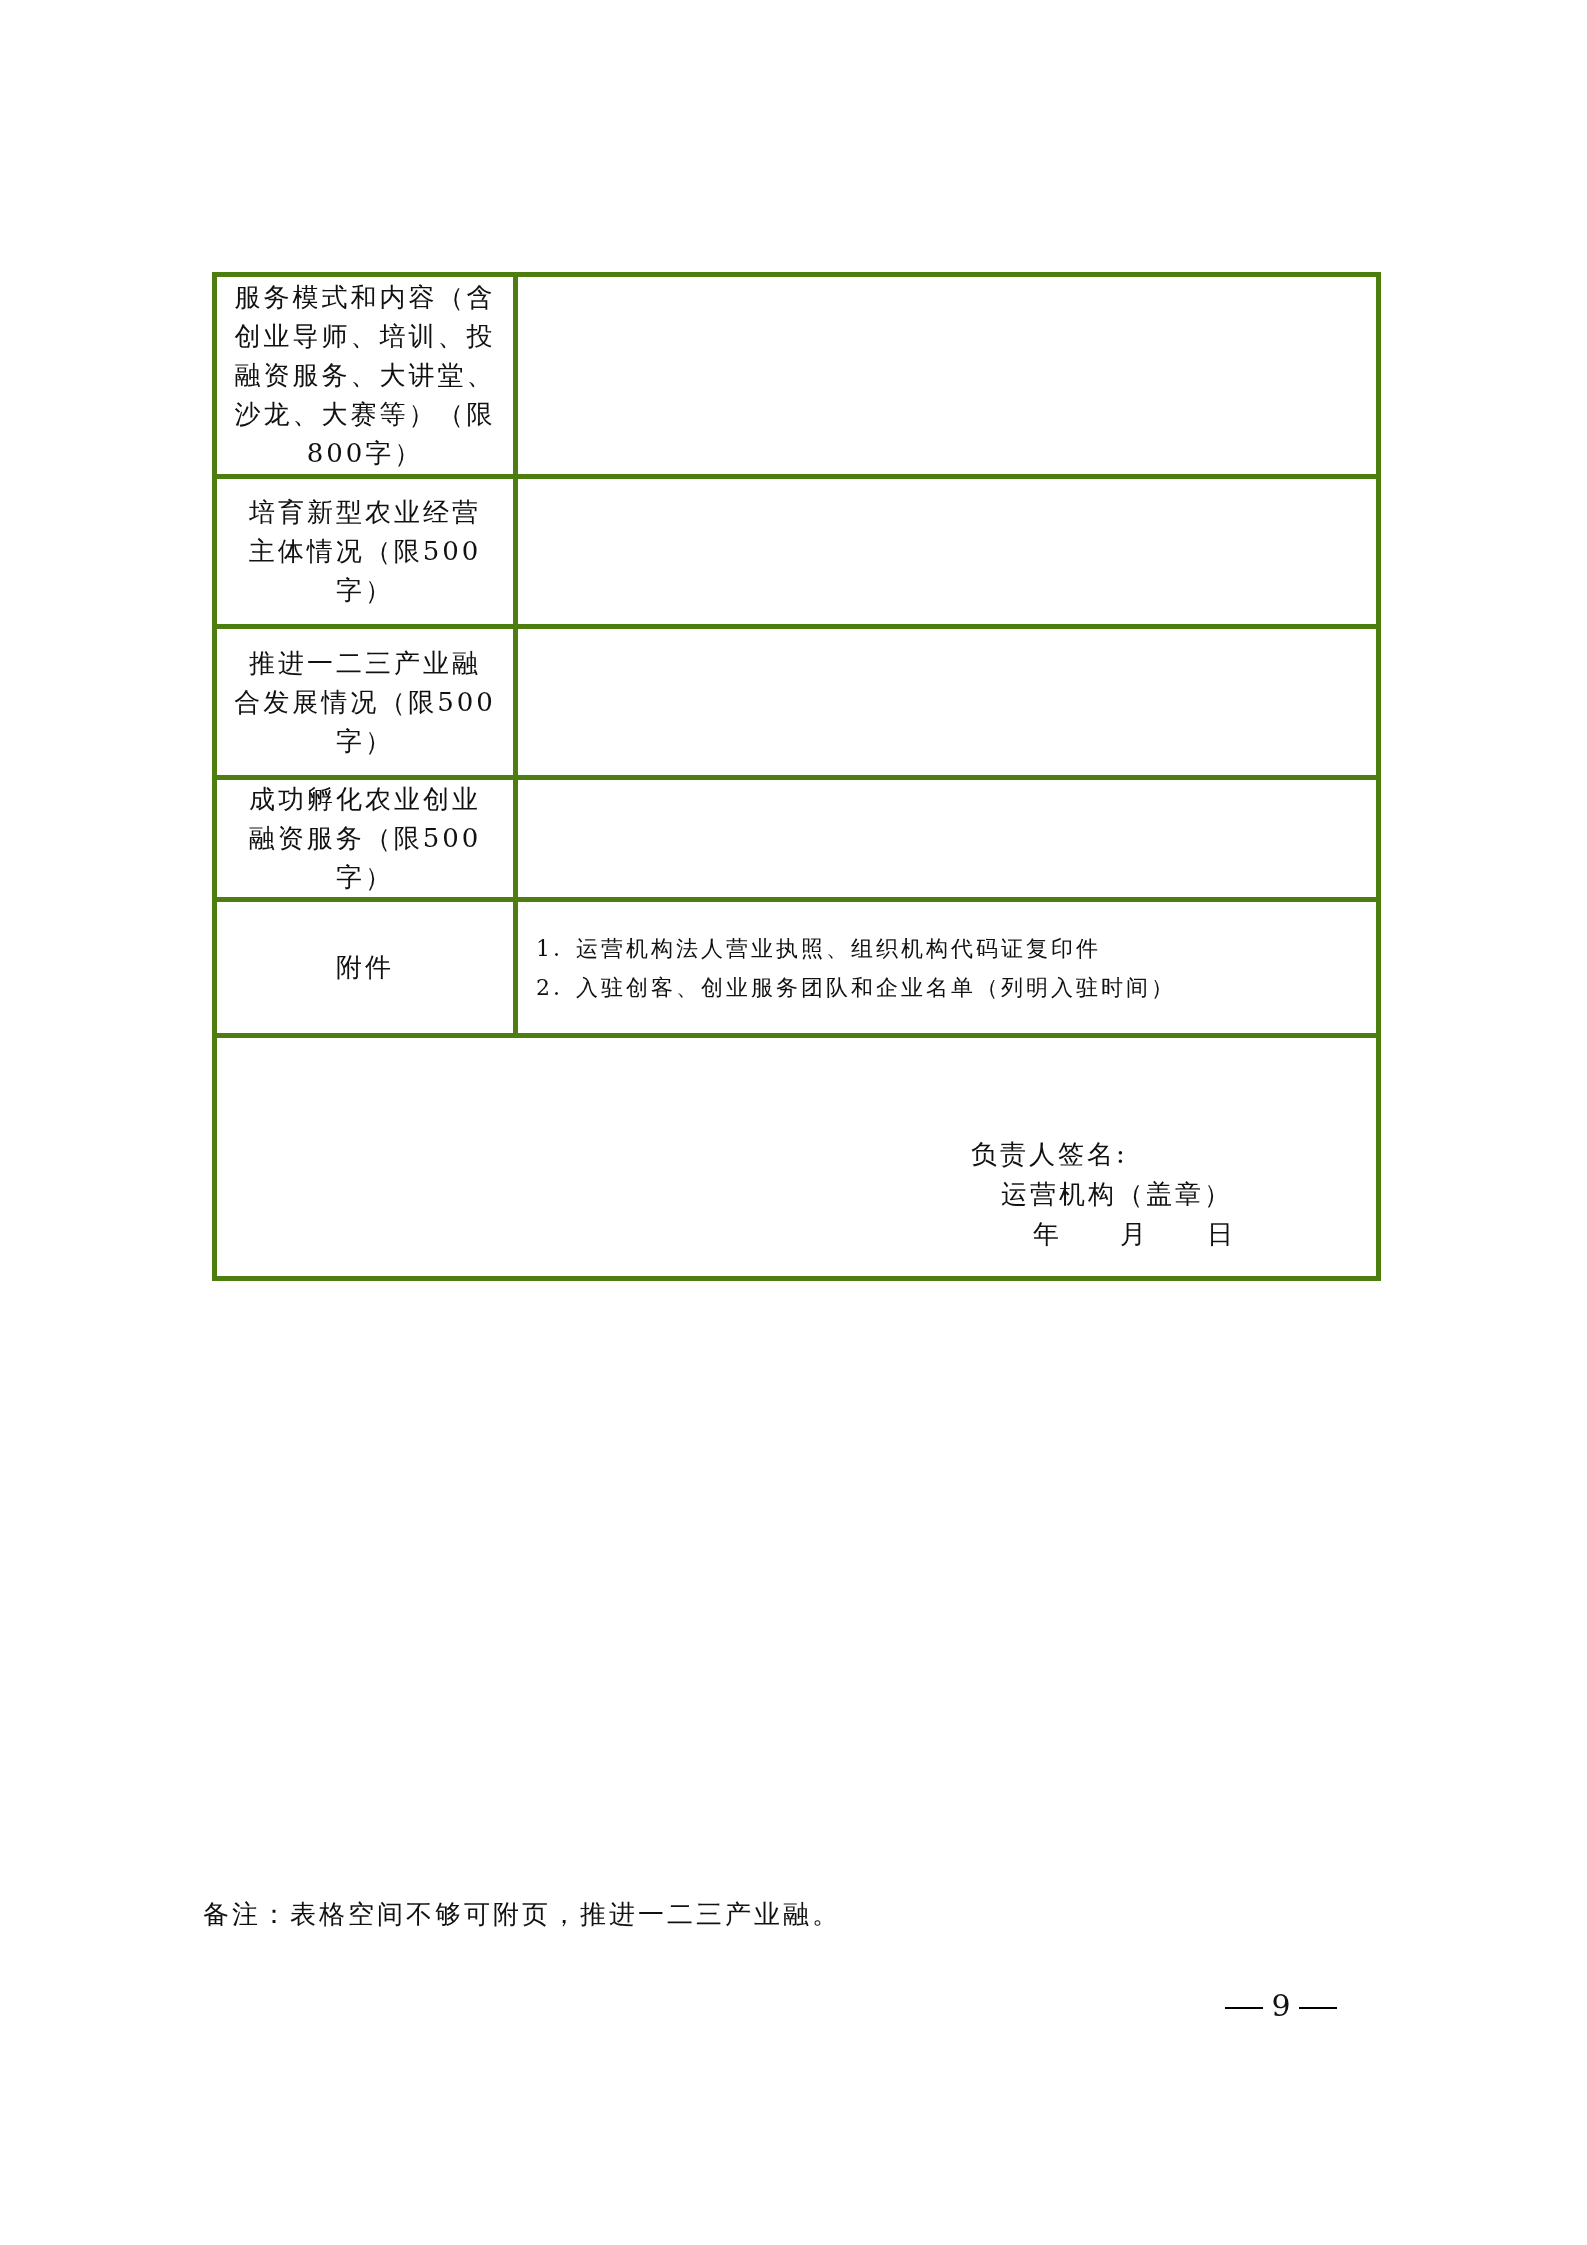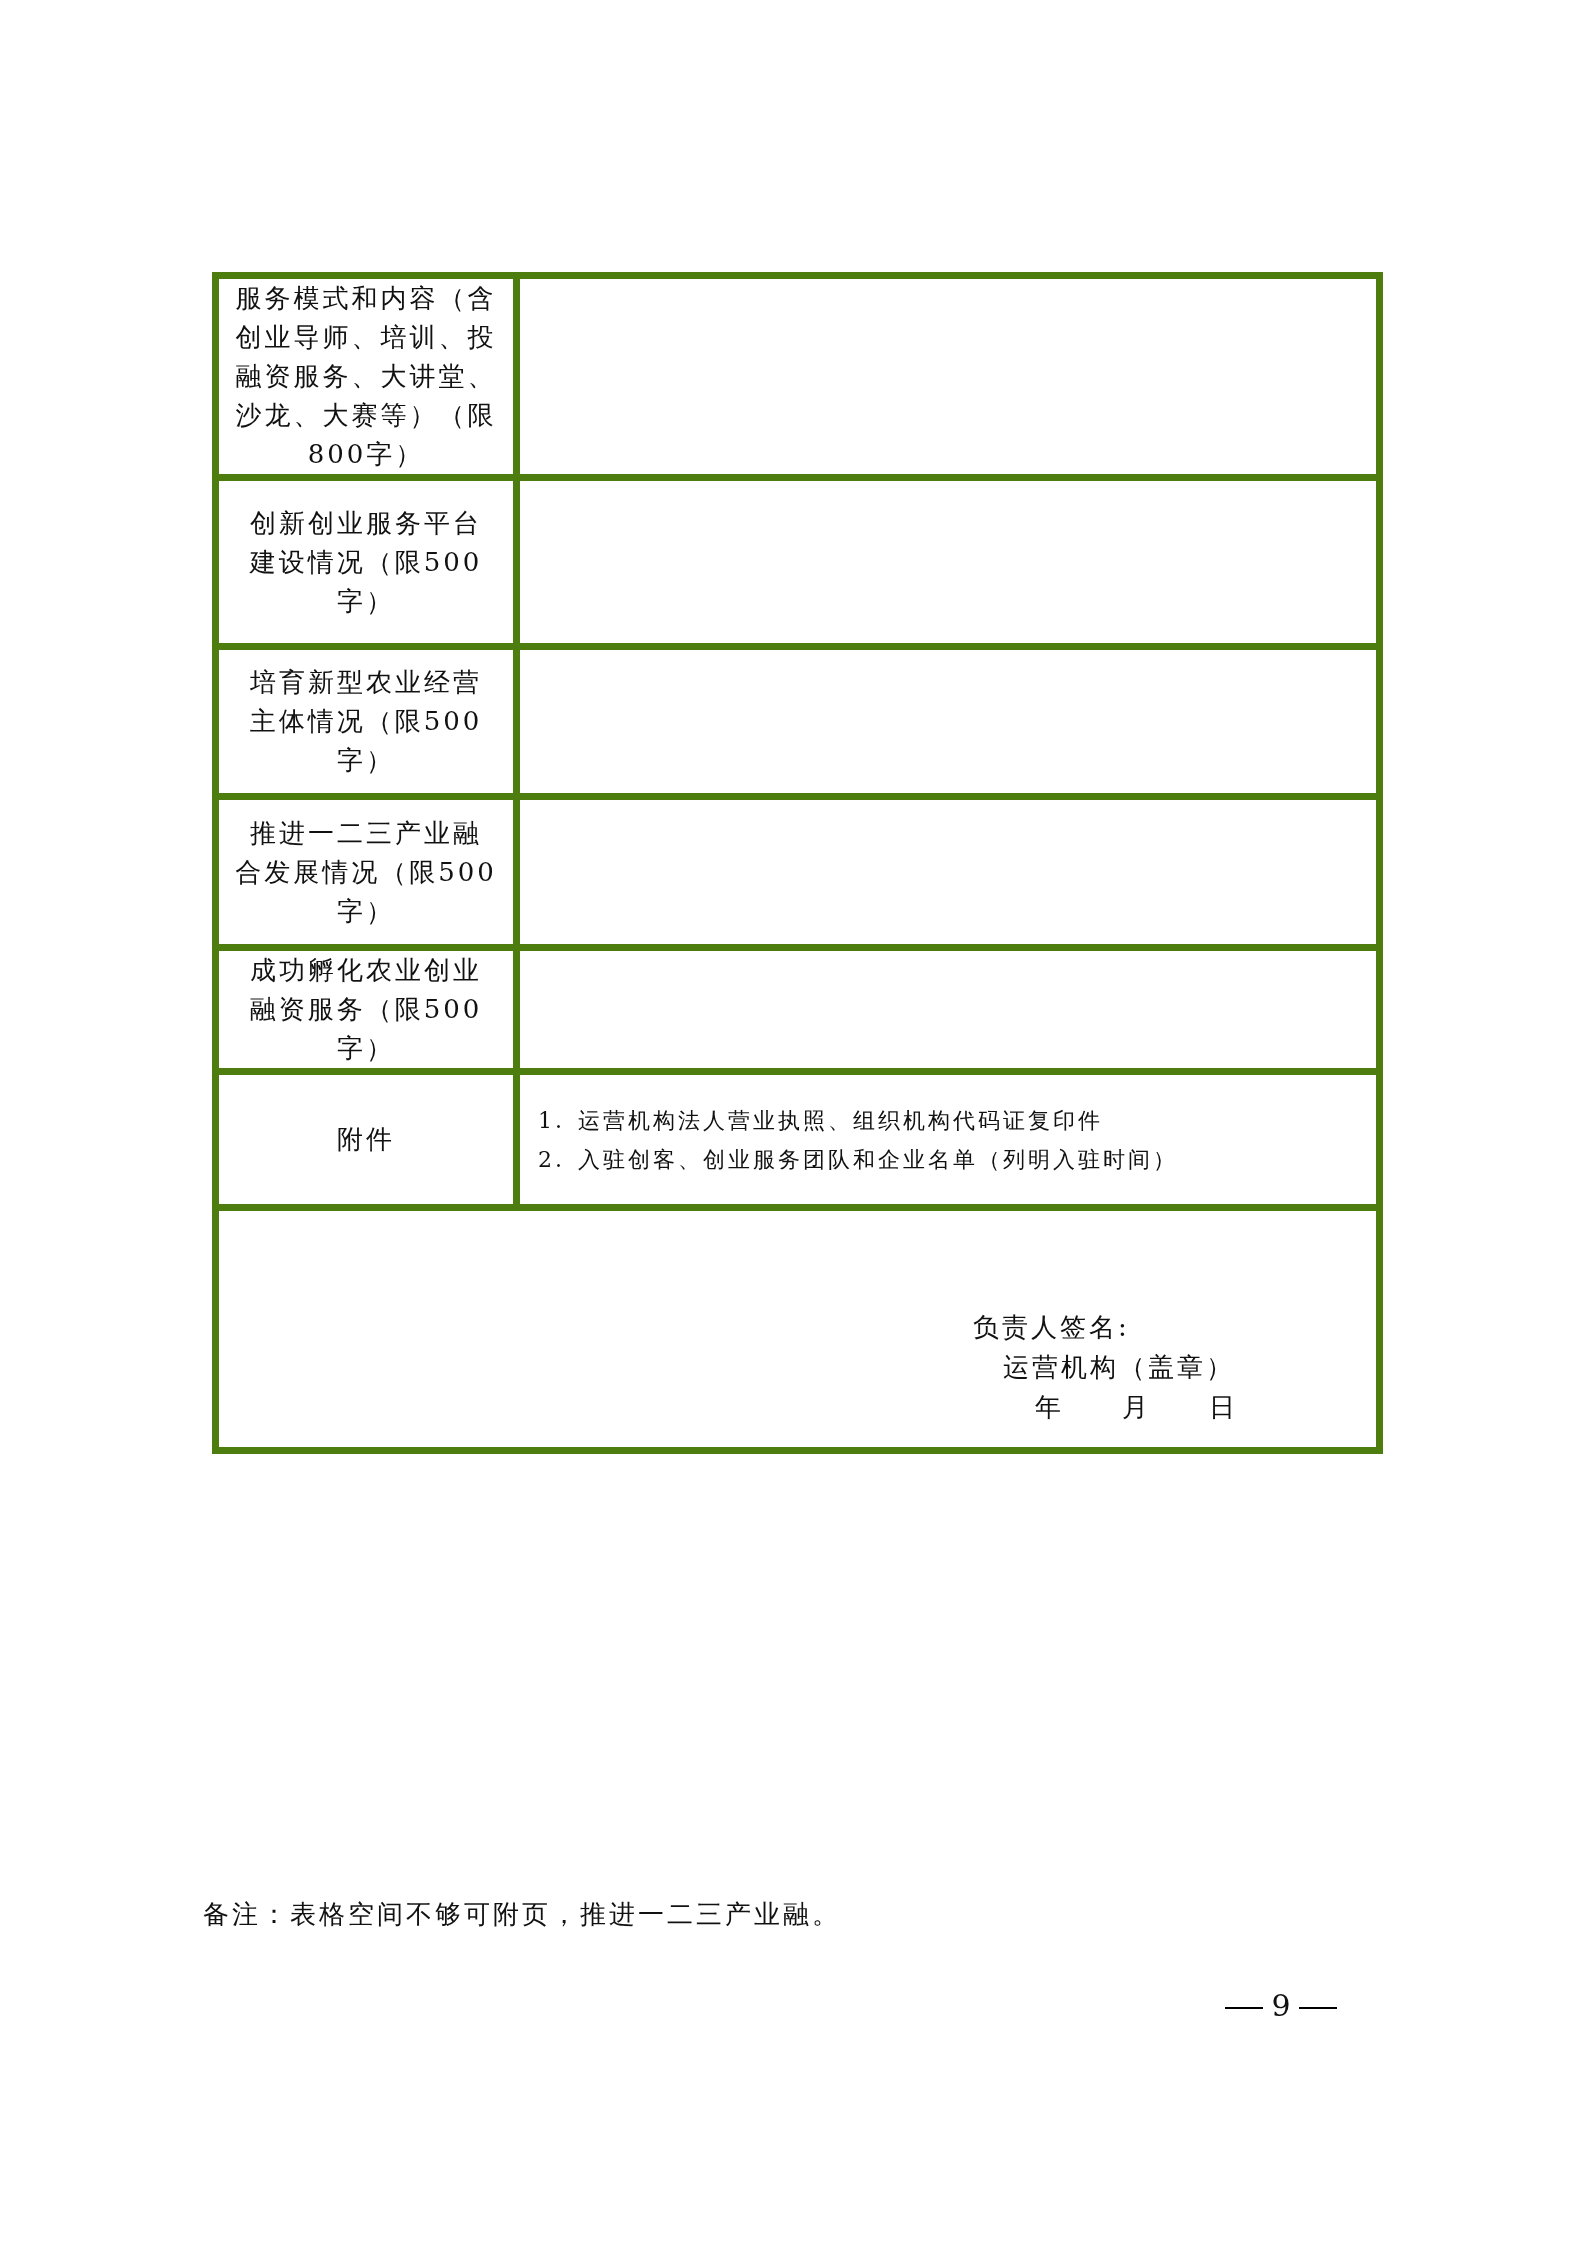--- a/index.html
+++ b/index.html
@@ -17,21 +17,21 @@
     }
     .form-table {
       position: absolute;
       left: 212px;
       top: 272px;
       width: 1164px;
       border-collapse: collapse;
       table-layout: fixed;
     }
     .form-table td {
-      border: 7px solid #4d7c0f;
+      border: 5px solid #4d7c0f;
       padding: 0;
       vertical-align: middle;
       box-sizing: border-box;
     }
     .col-label { width: 301px; }
     .col-value { width: 863px; }
     .label-cell {
       text-align: center;
       font-size: 26px;
       line-height: 39px;
@@ -100,30 +100,20 @@
         <span class="label-text">
           <span style="display:block">服务模式和内容（含</span>
           <span style="display:block">创业导师、培训、投</span>
           <span style="display:block">融资服务、大讲堂、</span>
           <span style="display:block">沙龙、大赛等）（限</span>
           <span style="display:block">800字）</span>
         </span>
       </td>
       <td class="value-cell"></td>
     </tr>
-    <tr style="height:169px;">
-      <td class="label-cell">
-        <span class="label-text">
-          <span style="display:block">创新创业服务平台</span>
-          <span style="display:block">建设情况（限500</span>
-          <span style="display:block">字）</span>
-        </span>
-      </td>
-      <td class="value-cell"></td>
-    </tr>
     <tr style="height:150px;">
       <td class="label-cell">
         <span class="label-text">
           <span style="display:block">培育新型农业经营</span>
           <span style="display:block">主体情况（限500</span>
           <span style="display:block">字）</span>
         </span>
       </td>
       <td class="value-cell"></td>
     </tr>

